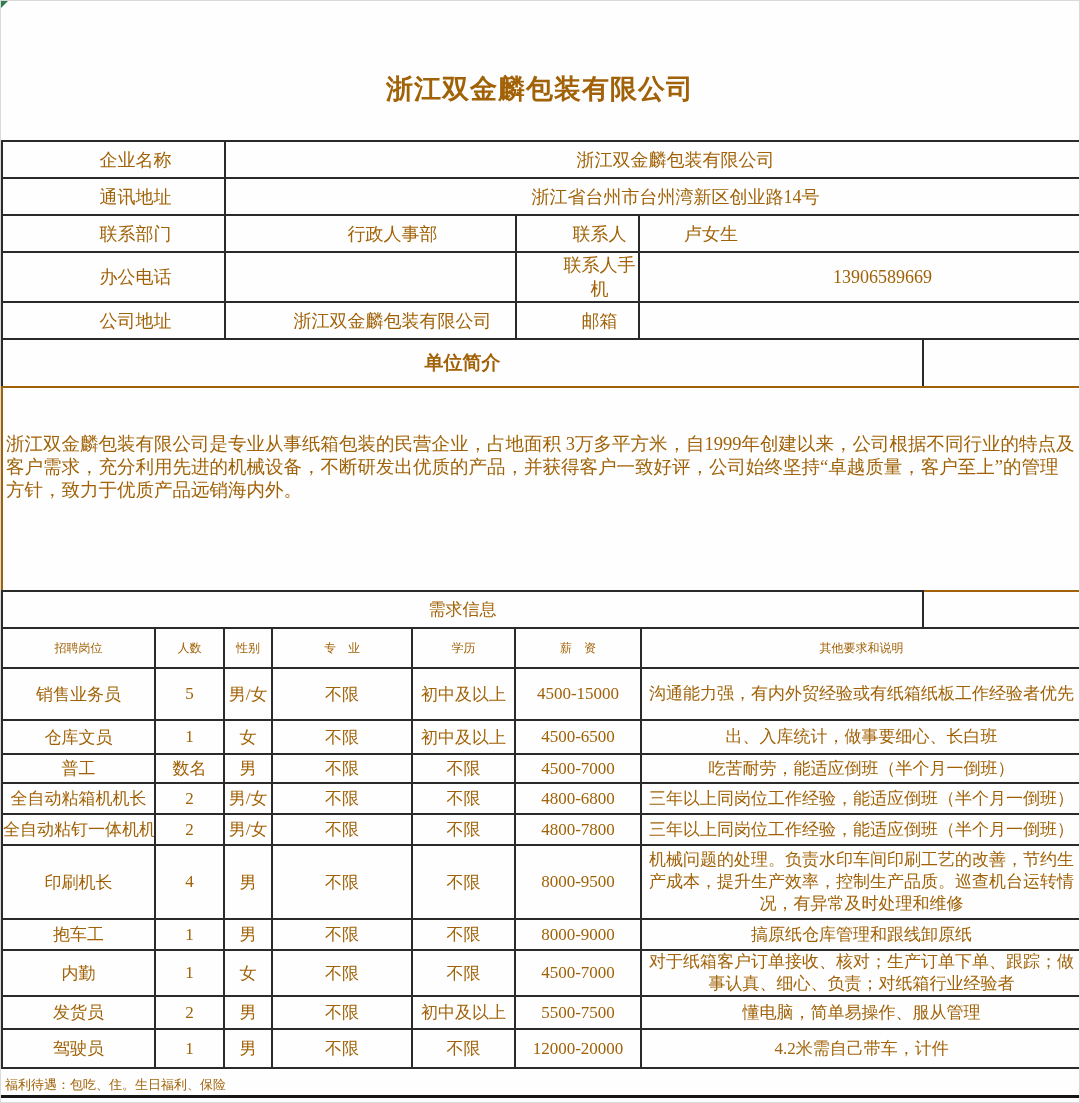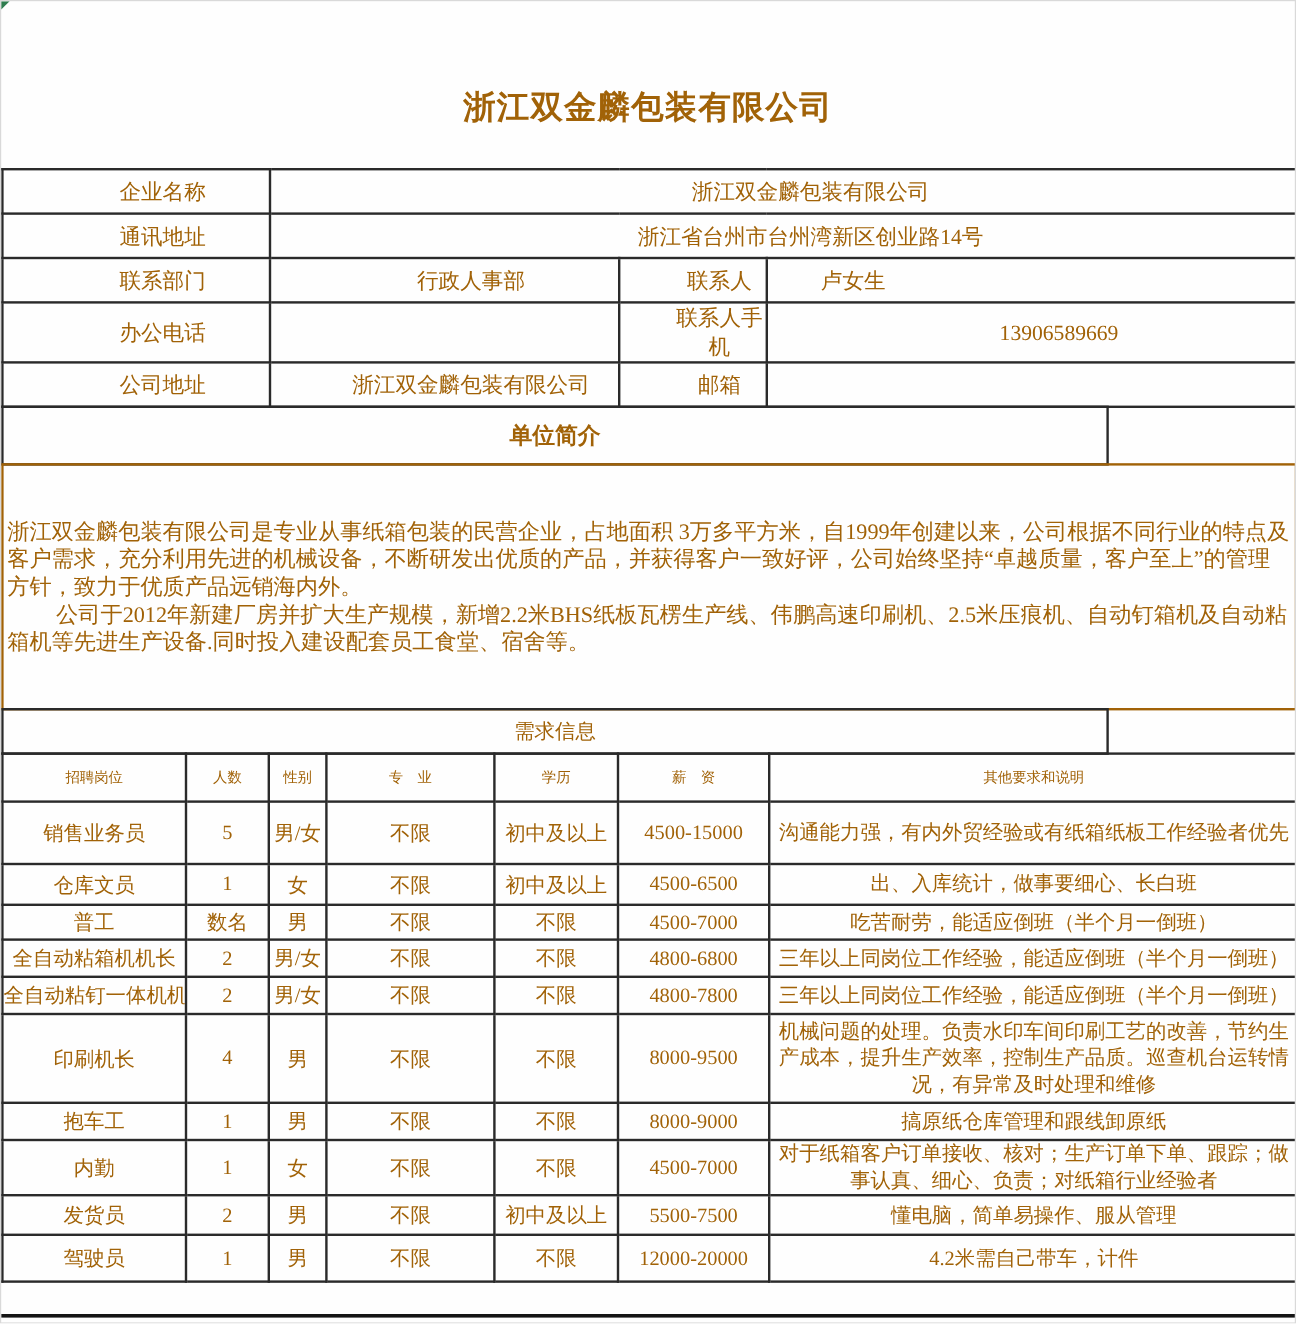--- a/index.html
+++ b/index.html
@@ -119,21 +119,20 @@
       <td>邮箱</td>
       <td></td>
     </tr>
   </tbody>
     </table>
 
   <div class="section-row intro-header">单位简介</div>
 
   <div class="intro-body">
     <p>浙江双金麟包装有限公司是专业从事纸箱包装的民营企业，占地面积 3万多平方米，自1999年创建以来，公司根据不同行业的特点及客户需求，充分利用先进的机械设备，不断研发出优质的产品，并获得客户一致好评，公司始终坚持“卓越质量，客户至上”的管理方针，致力于优质产品远销海内外。</p>
-    <p class="indent">公司于2012年新建厂房并扩大生产规模，新增2.2米BHS纸板瓦楞生产线、伟鹏高速印刷机、2.5米压痕机、自动钉箱机及自动粘箱机等先进生产设备.同时投入建设配套员工食堂、宿舍等。</p>
   </div>
 
   <div class="section-row demand-header">需求信息</div>
 
   <table class="jobs-table">
     <colgroup>
       <col style="width:153px">
         <col style="width:69px">
         <col style="width:48px">
       <col style="width:140px">
@@ -237,14 +236,15 @@
       <td>1</td>
       <td>男</td>
       <td>不限</td>
       <td>不限</td>
       <td>12000-20000</td>
       <td class="req">4.2米需自己带车，计件</td>
     </tr>
   </tbody>
     </table>
 
+  <div class="footer-note">福利待遇：包吃、住。生日福利、保险</div>
   <div class="bottom-line"></div>
 </div>
 
 </body></html>

